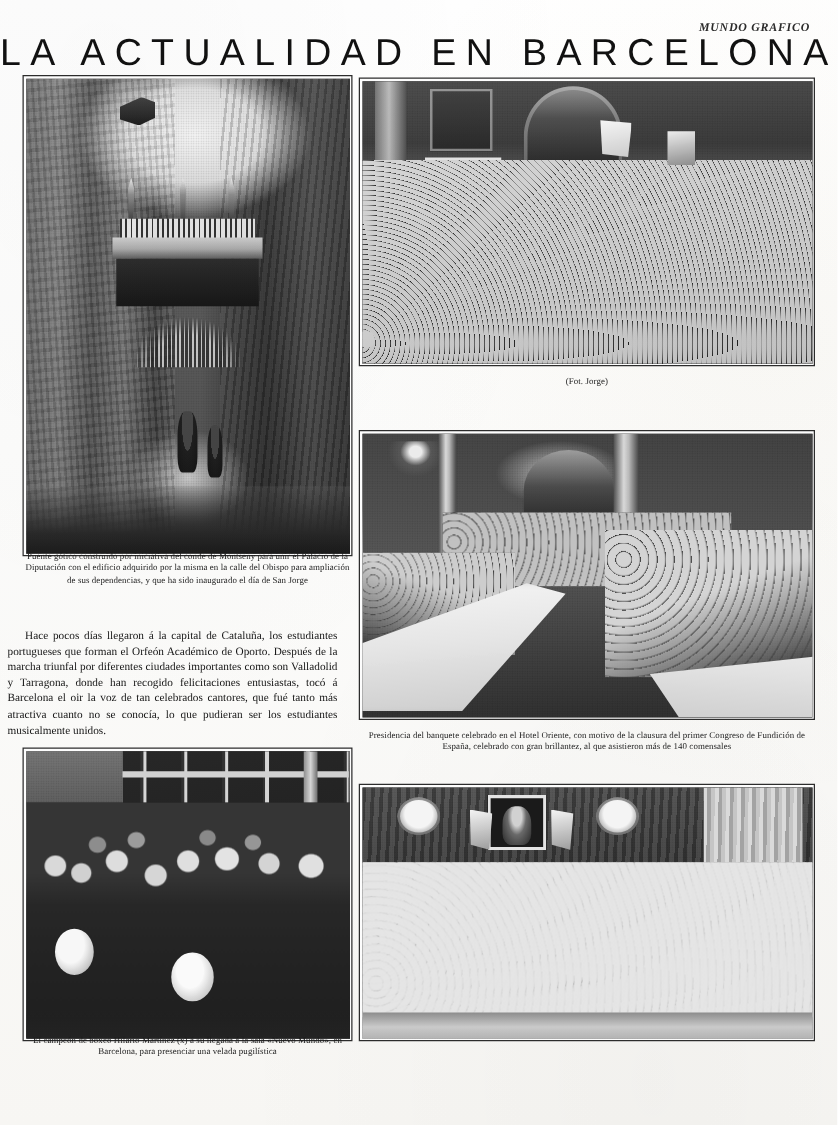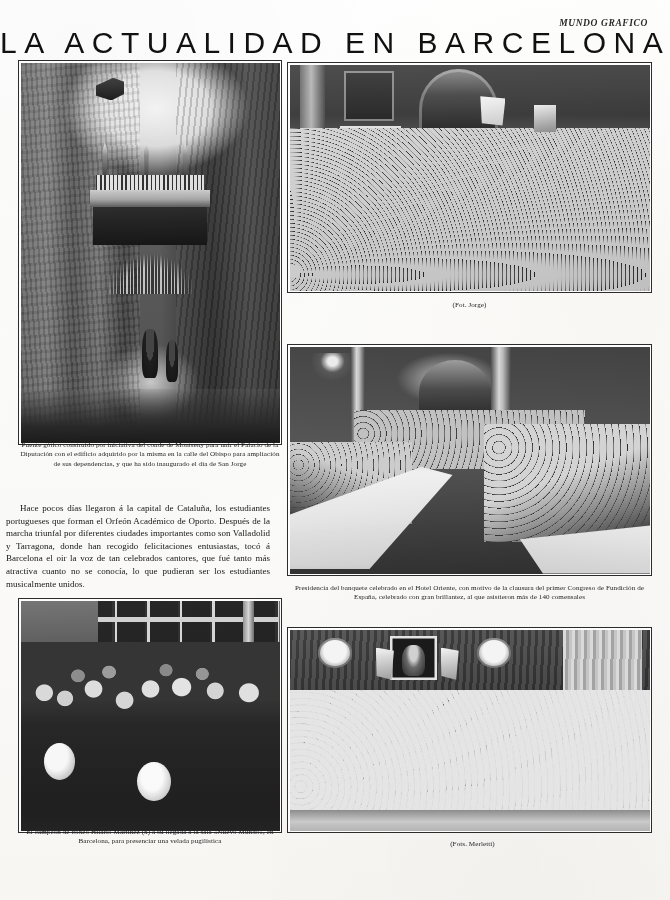--- a/index.html
+++ b/index.html
@@ -670,17 +670,16 @@
         <div class="medallion m2"></div>
         <div class="portrait-frame"></div>
         <div class="flag f1"></div>
         <div class="flag f2"></div>
         <div class="rows"></div>
         <div class="floor-a"></div>
       </div>
     </div>
 
     <div class="caption" style="left:287px; top:840px; width:371px;">
-      <span class="credit">(Fots. Merletti)</span>
     </div>
 
   </div>
 </div>
 
 </body></html>

